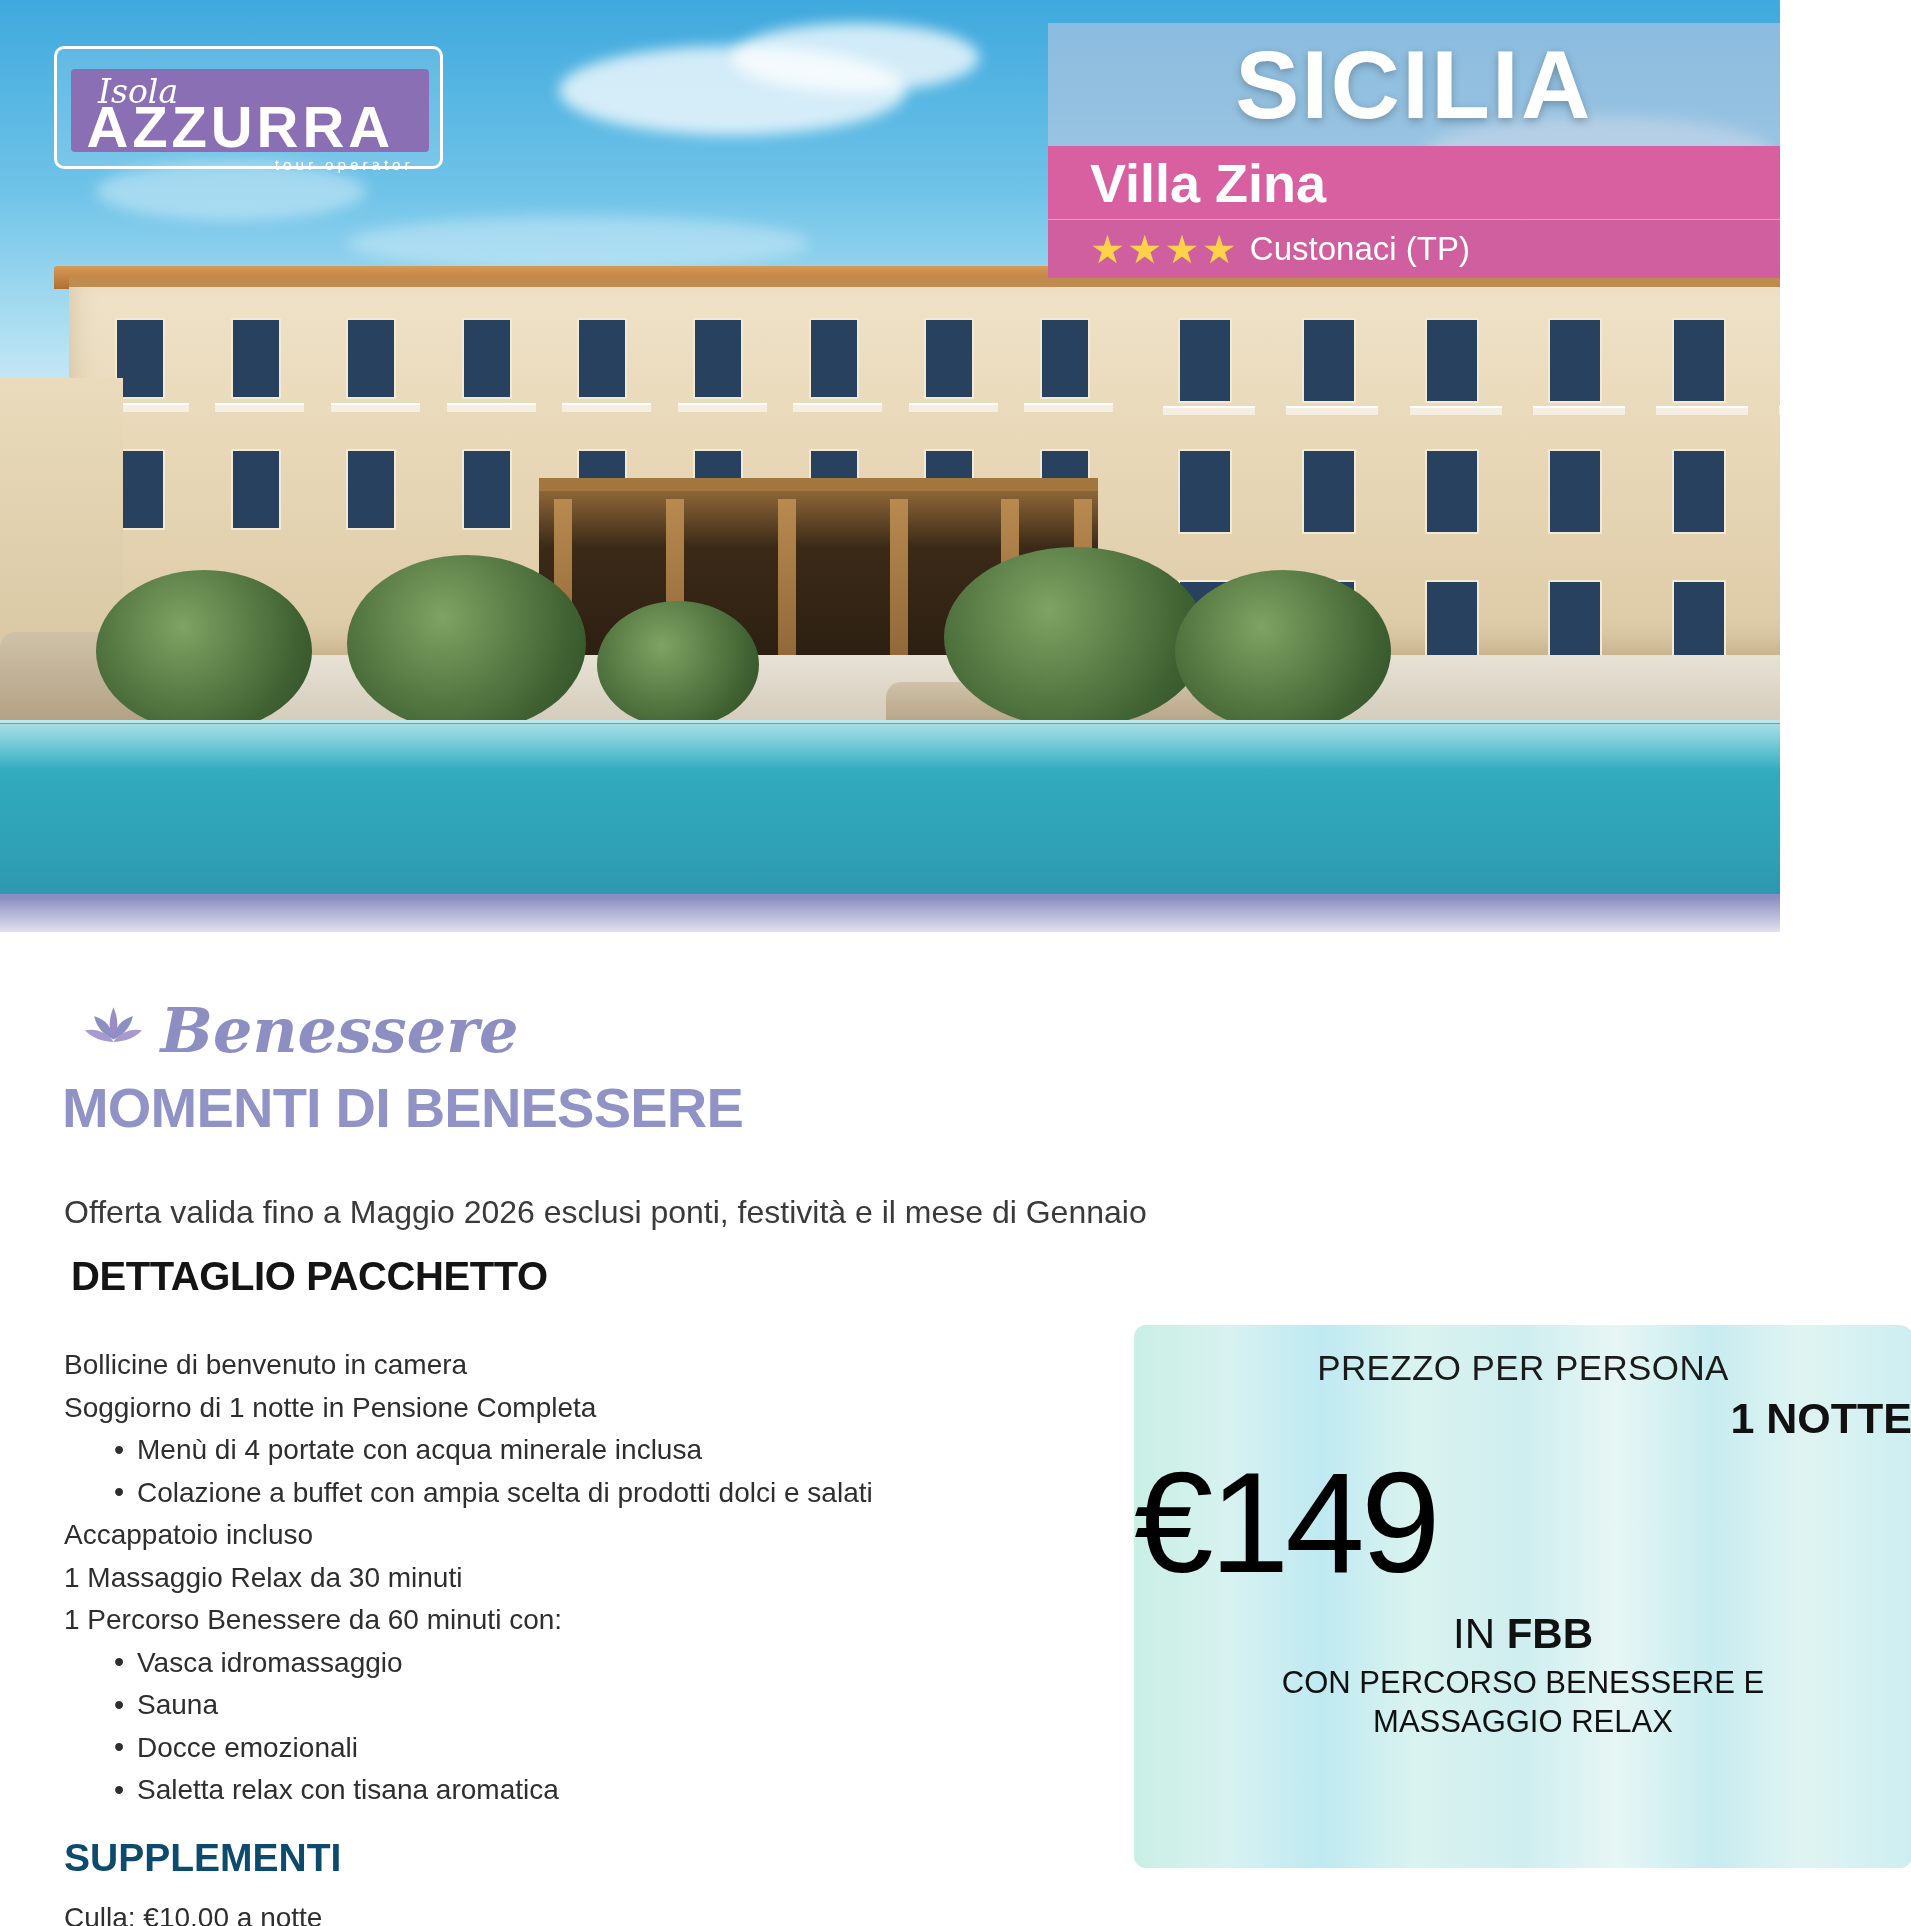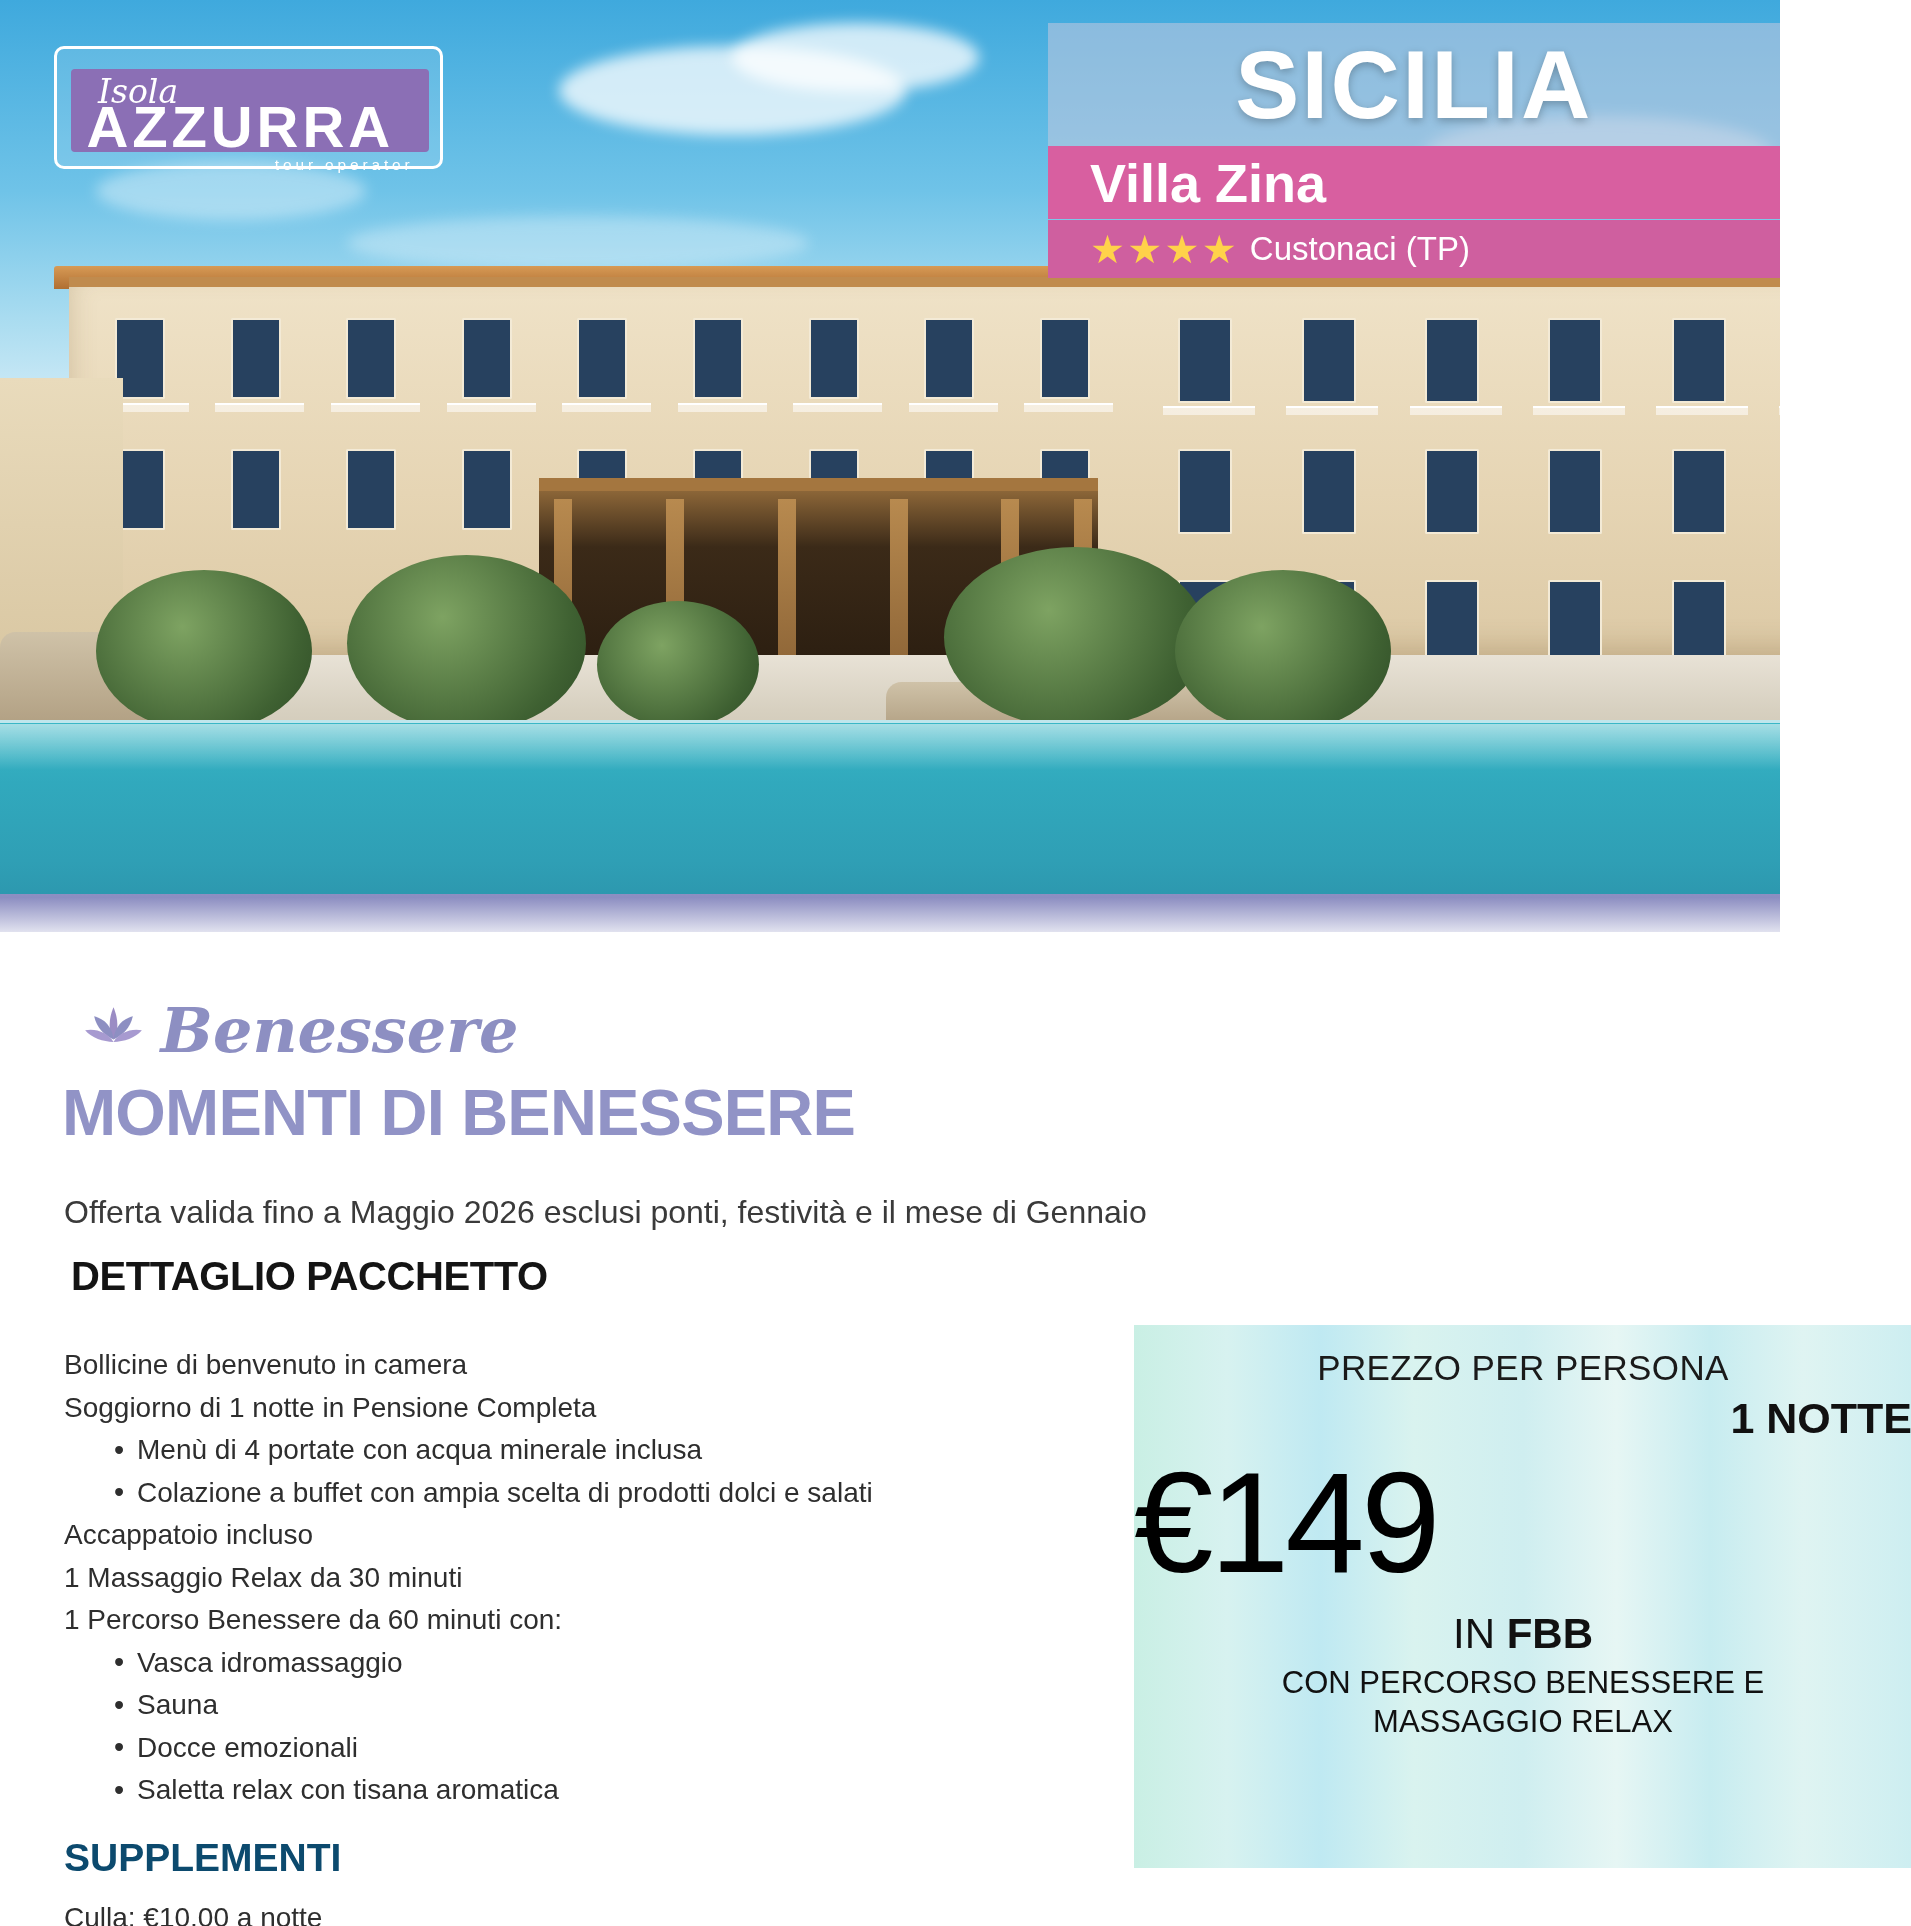--- a/index.html
+++ b/index.html
@@ -187,21 +187,21 @@
   .benessere-script {
     font-family: "DejaVu Serif", serif;
     font-style: italic;
     font-size: 62px;
     color: #8d8fc2;
     font-weight: bold;
   }
 
   .main-title {
     position: absolute; left: 62px; top: 1075px;
-    font-size: 65px; font-weight: bold; color: #9193c6; letter-spacing: -0.8px;
+    font-size: 56px; font-weight: bold; color: #9193c6; letter-spacing: -0.8px;
   }
   .subtitle {
     position: absolute; left: 64px; top: 1194px;
     font-size: 32px; color: #3a3a3a;
   }
   .section-black {
     position: absolute; left: 71px; top: 1254px;
     font-size: 40px; font-weight: bold; color: #141414; letter-spacing: -0.4px;
   }
 
@@ -225,20 +225,21 @@
 
   
   .price-box {
     position: absolute;
     right: 0; top: 1325px;
     width: 778px; height: 543px;
     background: linear-gradient(90deg,
       #c9efe4 0%, #d7f2f0 12%, #bfe9f2 24%, #d9f3ef 36%,
       #cfeef0 50%, #e6f6f4 62%, #c7ecf0 74%, #dff4f2 86%, #cdeef1 100%);
     overflow: hidden;
+    border-radius: 12px;
   }
   .pb-l1 { position: absolute; top: 23px; width: 100%; text-align: center; font-size: 35px; color: #1a1a1a; letter-spacing: 0.4px;}
   .pb-l2 { position: absolute; top: 69px; width: 100%; text-align: right; font-size: 43px; font-weight: bold; color: #111; }
   .pb-price { position: absolute; top: 116px; width: 100%; text-align: left; font-size: 143px; font-weight: normal; color: #000; letter-spacing: -3.9px; }
   .pb-l3 { position: absolute; top: 285px; width: 100%; text-align: center; font-size: 42px; color: #111; }
   .pb-l3 b { font-weight: bold; }
   .pb-l4 { position: absolute; top: 339px; width: 100%; text-align: center; font-size: 31px; color: #111; line-height: 1.25; }
 </style>
 </head>
 <body>

